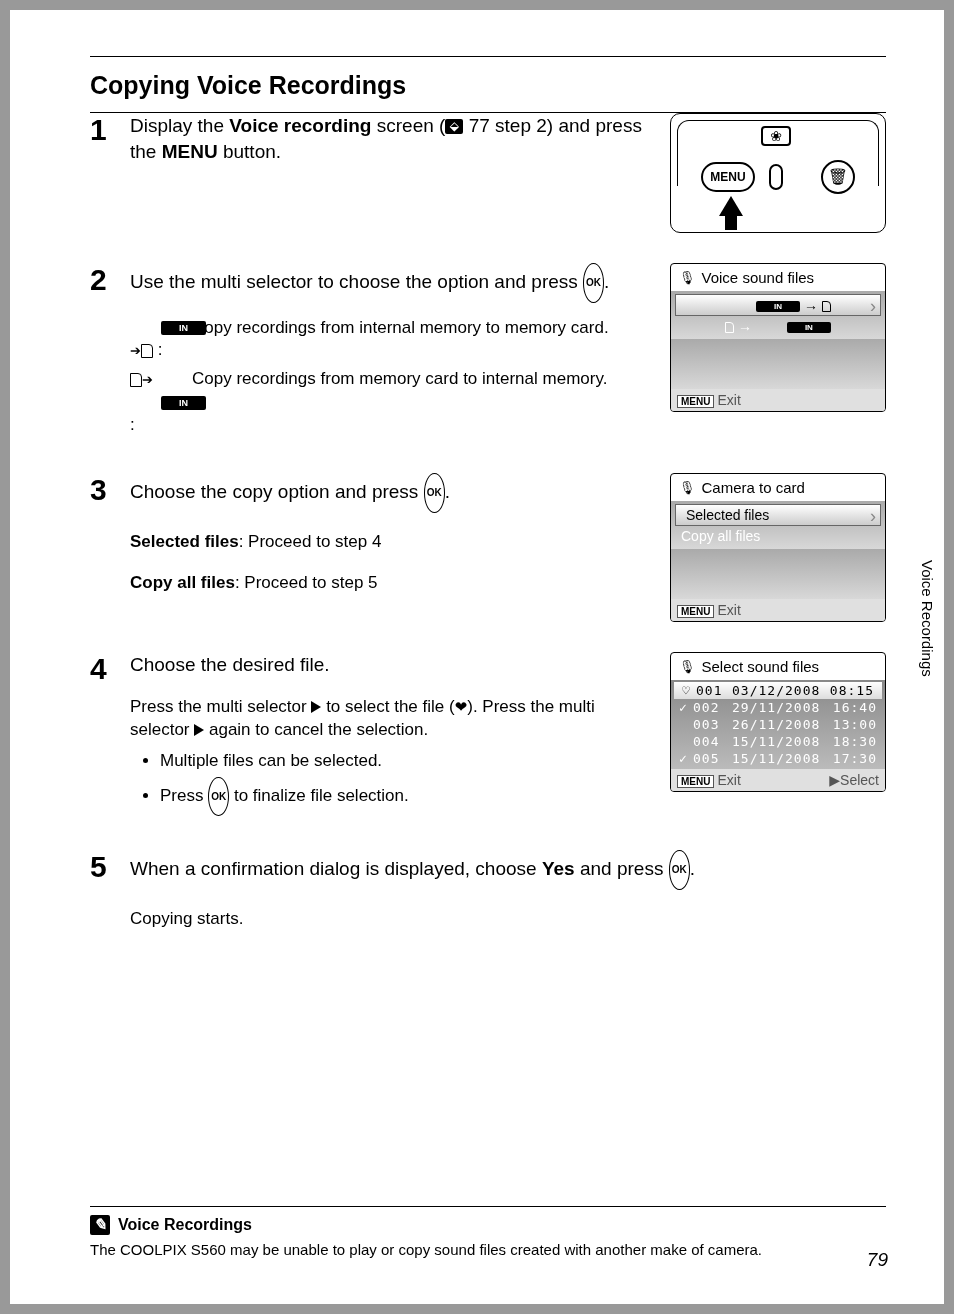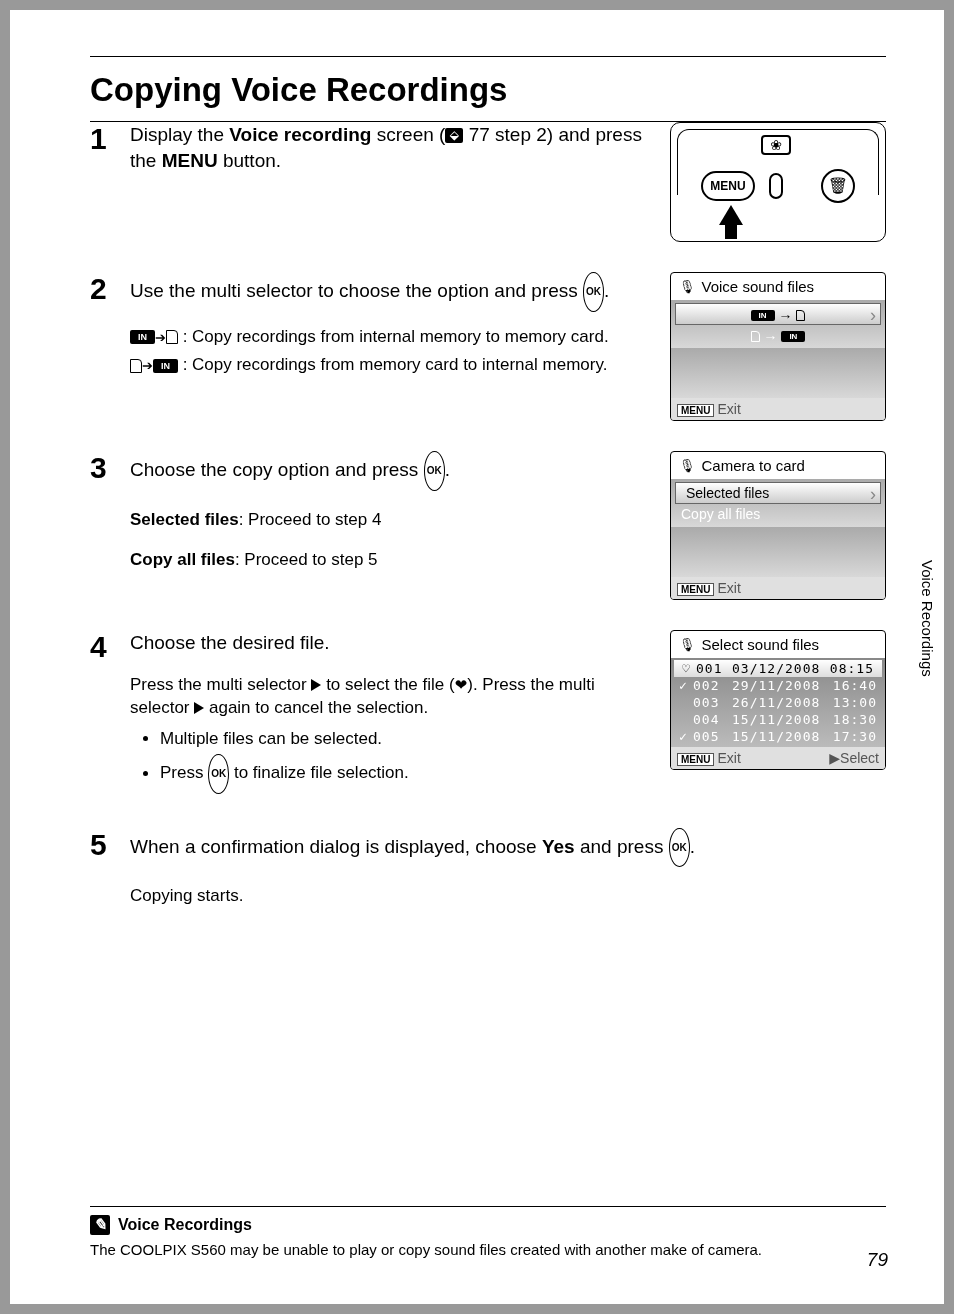--- a/index.html
+++ b/index.html
@@ -18,21 +18,21 @@
     height: 1294px;
     background: #fff;
   }
   .content {
     padding: 40px 58px 20px 80px;
     position: relative;
     height: 100%;
   }
   .title-border { border-top: 1px solid #000; margin: 6px 0 8px; }
   .title {
-    font-size: 33px;
+    font-size: 25px;
     font-weight: bold;
     padding: 6px 0 12px;
     border-bottom: 1px solid #000;
   }
   .intro {
     font-size: 19px;
     line-height: 1.4;
     margin: 16px 0 22px;
   }
 
@@ -43,21 +43,21 @@
     width: 40px;
     flex-shrink: 0;
     line-height: 1.1;
   }
   .stepbody { flex: 1; }
   .stepmain { display: flex; align-items: flex-start; gap: 16px; }
   .steptext { flex: 1; font-size: 19px; line-height: 1.35; }
 
   .icon-page { display:inline-block; width:18px; height:15px; background:#000; color:#fff; font-size:12px; text-align:center; line-height:15px; vertical-align:middle; border-radius:2px; }
   .icon-ok { display:inline-block; border:1.5px solid #000; border-radius:50%; font-size:10px; font-weight:bold; padding:12px 2px; vertical-align:middle;}
-  .icon-in { display:inline-block; background:#000; color:#fff; font-size:9px; font-weight:bold; padding:1px 8px; border-radius:2px; vertical-align:middle;}
+  .icon-in { display:inline-block; background:#000; color:#fff; font-size:9px; font-weight:bold; padding:1px 18px; border-radius:2px; vertical-align:middle;margin-left:31px;}
   .icon-card { display:inline-block; width:12px; height:14px; border:1.5px solid #000; vertical-align:middle; position:relative; border-top-right-radius:4px;}
   .icon-arrow-r { font-size:13px; vertical-align:middle;}
   .icon-tri-r { display:inline-block; width:0; height:0; border-top:6px solid transparent; border-bottom:6px solid transparent; border-left:10px solid #000; vertical-align:middle; }
   .icon-heart { font-size:15px; vertical-align:middle;}
 
   .sub-table { margin-top: 14px; font-size:17px; }
   .sub-row { display:flex; margin-bottom:6px; }
   .sub-icons { width: 62px; flex-shrink:0; }
   .sub-desc { flex:1; }
   .sub-line { font-size:17px; margin-top:18px;}

